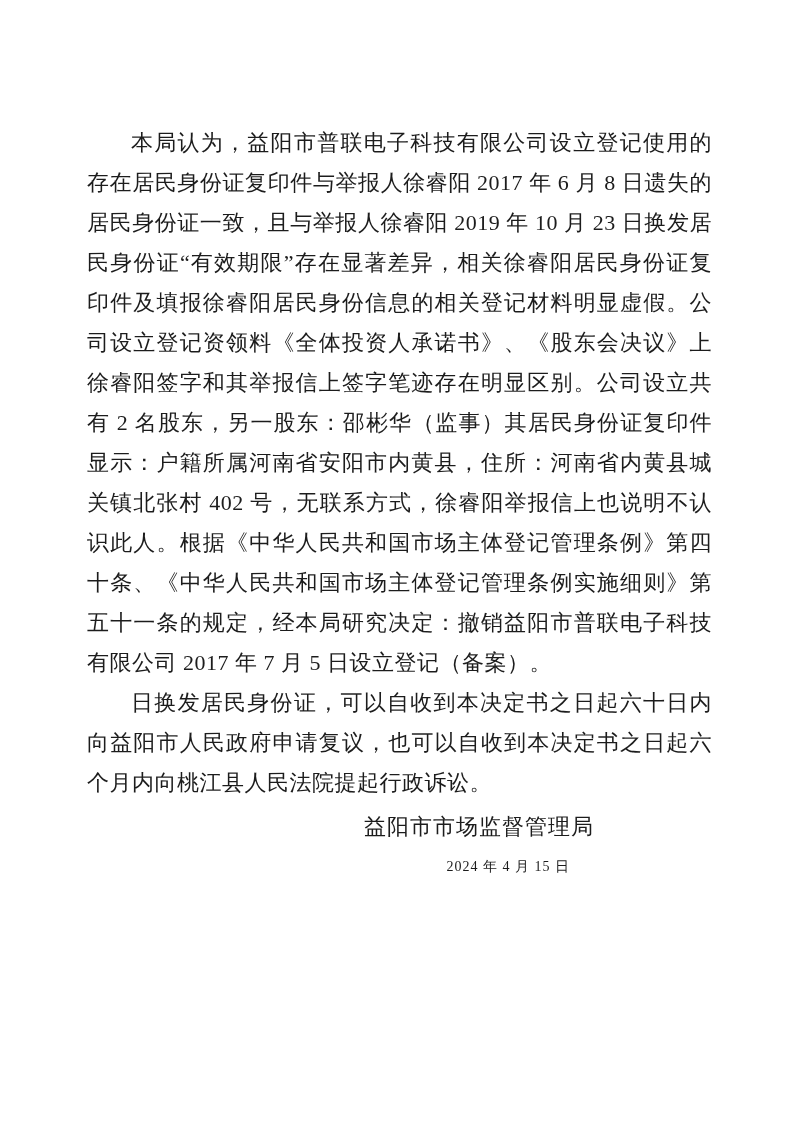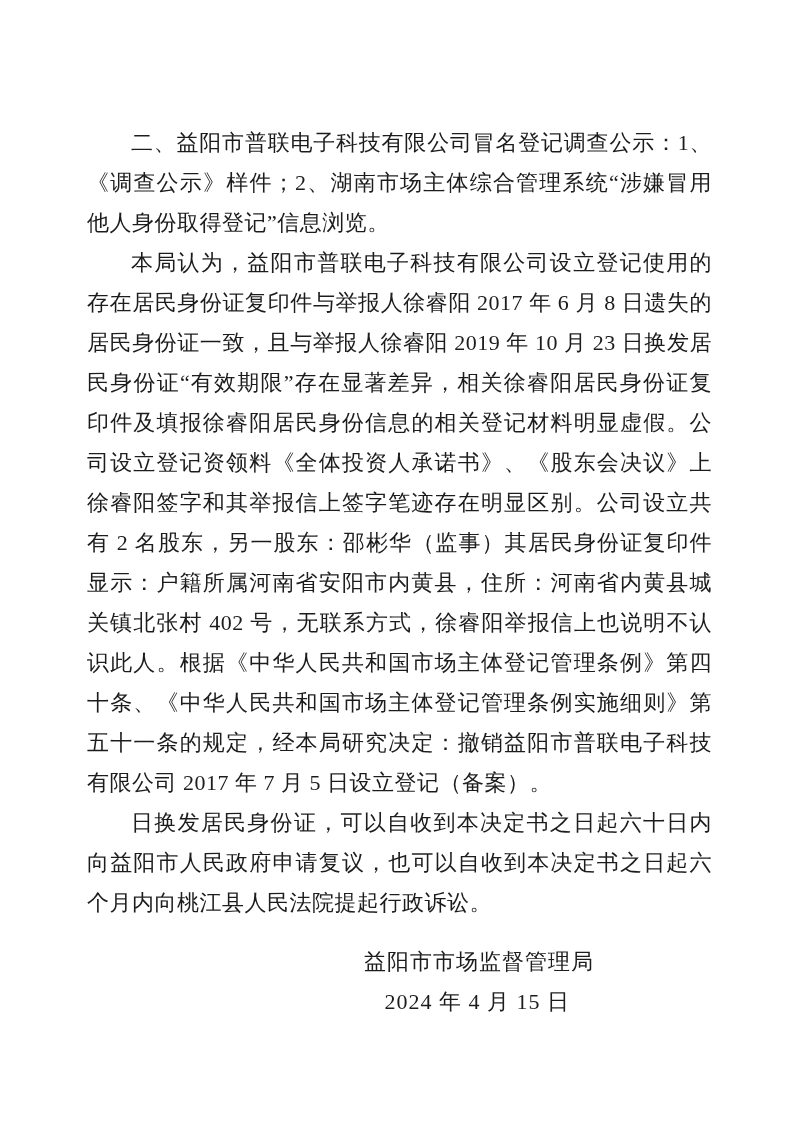--- a/index.html
+++ b/index.html
@@ -26,45 +26,44 @@
     margin: 0;
     font-size: 22px;
     line-height: 40px;
     text-align: justify;
     text-justify: inter-ideograph;
     text-indent: 44px;
     letter-spacing: 0.5px;
     word-break: break-all;
   }
   .signature-block {
-    margin-top: 19px;
+    margin-top: 4px;
   }
   .signature-line {
     font-size: 22px;
     line-height: 40px;
     text-align: right;
     padding-right: 118px;
     letter-spacing: 1px;
     white-space: nowrap;
   }
   .date-line {
-    font-size: 22px;
+    font-size: 14px;
     line-height: 40px;
     text-align: right;
     padding-right: 142px;
     letter-spacing: 1px;
     white-space: nowrap;
   }
 </style>
 </head>
 <body>
 
 <div class="page">
   <div class="doc-content">
-    <p class="para">二、益阳市普联电子科技有限公司冒名登记调查公示：1、《调查公示》样件；2、湖南市场主体综合管理系统“涉嫌冒用他人身份取得登记”信息浏览。</p>
     <p class="para">本局认为，益阳市普联电子科技有限公司设立登记使用的存在居民身份证复印件与举报人徐睿阳 2017 年 6 月 8 日遗失的居民身份证一致，且与举报人徐睿阳 2019 年 10 月 23 日换发居民身份证“有效期限”存在显著差异，相关徐睿阳居民身份证复印件及填报徐睿阳居民身份信息的相关登记材料明显虚假。公司设立登记资领料《全体投资人承诺书》、《股东会决议》上徐睿阳签字和其举报信上签字笔迹存在明显区别。公司设立共有 2 名股东，另一股东：邵彬华（监事）其居民身份证复印件显示：户籍所属河南省安阳市内黄县，住所：河南省内黄县城关镇北张村 402 号，无联系方式，徐睿阳举报信上也说明不认识此人。根据《中华人民共和国市场主体登记管理条例》第四十条、《中华人民共和国市场主体登记管理条例实施细则》第五十一条的规定，经本局研究决定：撤销益阳市普联电子科技有限公司 2017 年 7 月 5 日设立登记（备案）。</p>
     <p class="para">日换发居民身份证，可以自收到本决定书之日起六十日内向益阳市人民政府申请复议，也可以自收到本决定书之日起六个月内向桃江县人民法院提起行政诉讼。</p>
     <div class="signature-block">
       <div class="signature-line">益阳市市场监督管理局</div>
       <div class="date-line">2024 年 4 月 15 日</div>
     </div>
   </div>
 </div>
 
 </body></html>

